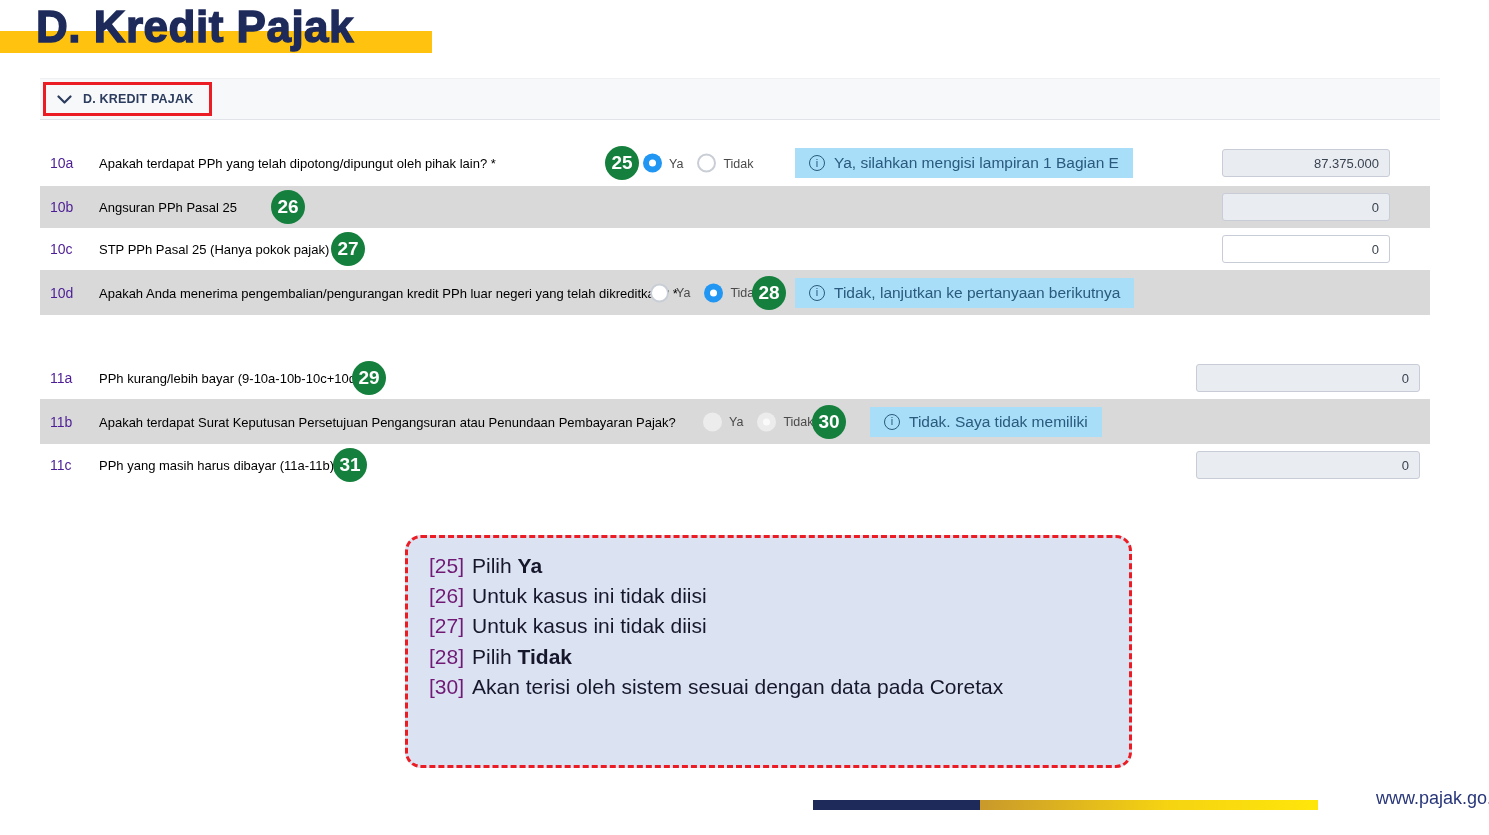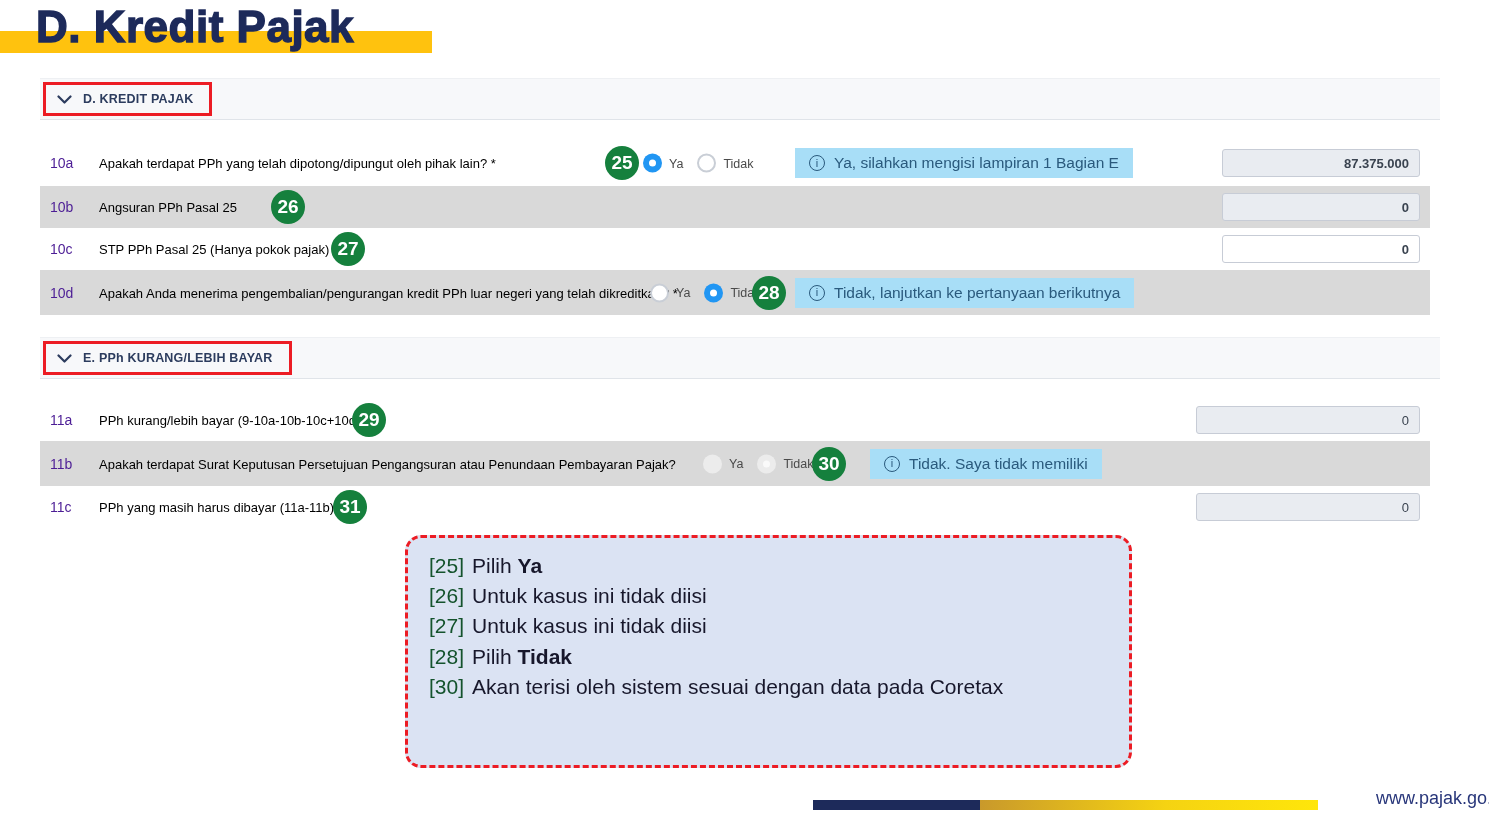--- a/index.html
+++ b/index.html
@@ -55,29 +55,29 @@
           font-size:15.5px; padding:6px 14px; white-space:nowrap; z-index:2; }
   .info-icon { width:16px; height:16px; border:1.4px solid #2a5a7d; border-radius:50%;
                display:flex; align-items:center; justify-content:center;
                font-size:11px; line-height:1; flex:none; }
 
   .val { position:absolute; top:50%; transform:translateY(-50%); height:28px; border-radius:3px;
          text-align:right; padding:0 10px; font-size:13px; color:#3a4350;
          font-family:"Liberation Sans", sans-serif; outline:none; }
   .val.ro { background:#e9ecf1; border:1px solid #c7ccd6; }
   .val.ed { background:#ffffff; border:1px solid #c7ccd6; }
-  .pos10 { left:1182px; width:198px;font-weight:bold; }
+  .pos10 { left:1182px; width:168px; }
   .pos11 { left:1156px; width:224px; }
 
   
   .legend { position:absolute; left:405px; top:535px; width:727px; height:233px;
             background:#dbe3f3; border:3px dashed #ec1c24; border-radius:16px;
             padding:13px 0 0 21px; }
   .legend-line { font-size:21px; color:#17172b; line-height:30.2px; white-space:nowrap; }
-  .legend-num { color:#14532d; margin-right:8px; }
+  .legend-num { color:#701a75; margin-right:8px; }
   .legend-bold { font-weight:700; }
 
   
   .footer-navy   { position:absolute; left:813px; top:800px; width:167px; height:10px; background:#1d2a5a; }
   .footer-yellow { position:absolute; left:980px; top:800px; width:338px; height:10px;
                    background:linear-gradient(90deg, #c9992b, #f5d312 55%, #ffe60a); }
   .footer-url { position:absolute; left:1376px; top:788px; font-size:18px; color:#28367a; text-decoration:none; }
 </style>
 </head>
 <body>
@@ -142,28 +142,20 @@
       </span>
       <span class="badge" style="left:712px">28</span>
       <span class="info" style="left:755px">
         <span class="info-icon">i</span>
         <span>Tidak, lanjutkan ke pertanyaan berikutnya</span>
       </span>
     </div>
 
     <div class="gap22"></div>
 
-    <div class="sec-header">
-      <span class="sec-box">
-        <svg class="chev" viewBox="0 0 15 9">
-          <polyline points="1.5,1.5 7.5,7.5 13.5,1.5" fill="none" stroke="#2c3c5e" stroke-width="2.2" stroke-linecap="round" stroke-linejoin="round"></polyline>
-        </svg>
-        <span class="sec-title">E. PPh KURANG/LEBIH BAYAR</span>
-      </span>
-    </div>
 
     <div class="gap20"></div>
 
     <div class="row">
       <span class="code">11a</span>
       <span class="lbl">PPh kurang/lebih bayar (9-10a-10b-10c+10d)</span>
       <span class="badge" style="left:312px">29</span>
       <input class="val ro pos11" readonly="" value="0" style="">
     </div>
 

